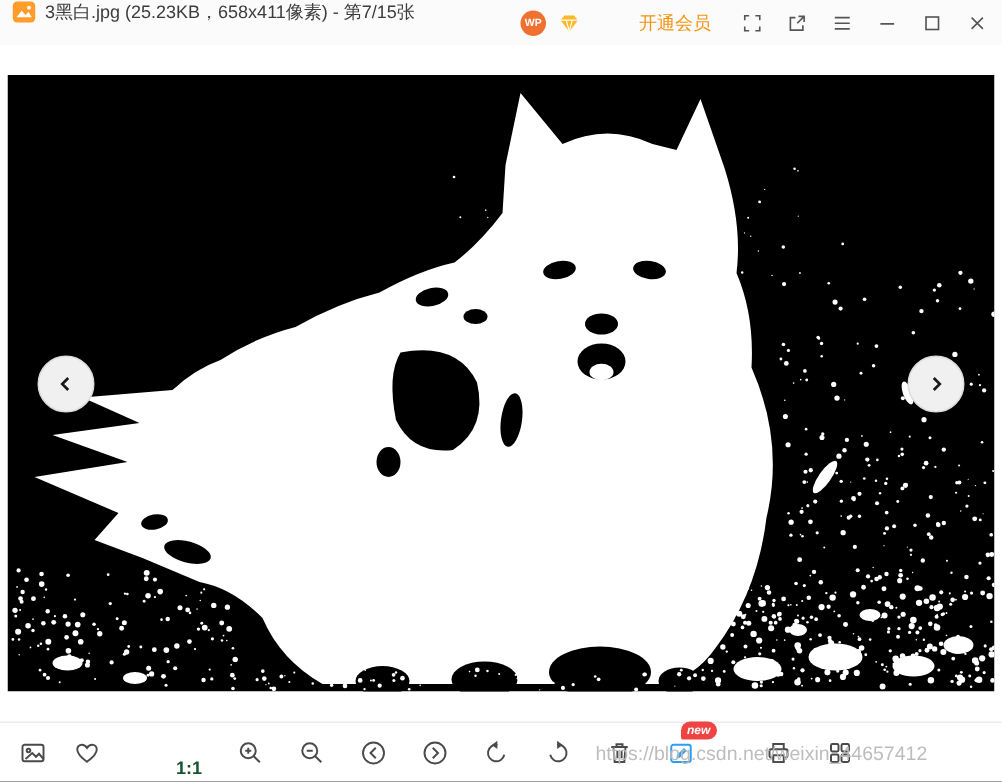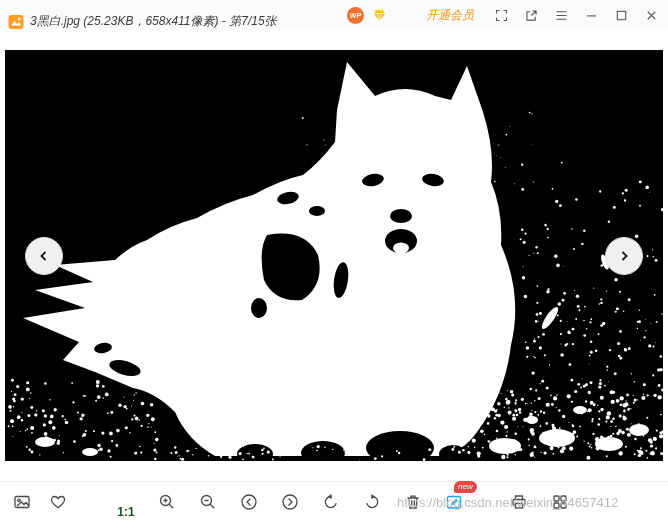--- a/index.html
+++ b/index.html
@@ -8,27 +8,26 @@
     font-family: "Liberation Sans", "DejaVu Sans", sans-serif;
     background: #fff;
     color: #3c3c3c;
     user-select: none;
   }
 
   
   .titlebar {
     height: 30px;
     display: flex;
-    align-items: flex-end;
+    align-items: flex-start;
     padding-left: 8px;
     background: #fbfbfb;
     font-size: 12px;
     color: #3c3c3c;
     white-space: nowrap;
-    font-style: italic;
   }
   .app-icon { width: 16px; height: 16px; margin-right: 6px; flex: 0 0 auto; }
   .title-text { overflow: hidden; text-overflow: ellipsis; }
   .titlebar-right { margin-left: auto; display: flex; align-items: center; }
   .wp-badge {
     width: 17px; height: 17px; border-radius: 50%;
     background: #f07030; color: #fff;
     font-size: 7px; font-weight: bold;
     display: flex; align-items: center; justify-content: center;
     margin-right: 8px; letter-spacing: 0;
@@ -81,20 +80,21 @@
   .tool-btn.blue svg { stroke: #2b9df4; }
   .tool-btn.gap-before { margin-left: 24px; }
   .ratio-label { font-size: 12px; font-weight: 600; color: #14532d; letter-spacing: 0; margin-top: 20px; }
   .new-badge {
     position: absolute; top: -11px; left: 10px;
     background: #ef4444; color: #fff;
     font-size: 8px; font-style: italic; line-height: 1;
     padding: 2px 4px;
     border-radius: 7px 7px 7px 2px;
     z-index: 2;
+    font-weight: bold;
   }
   .watermark {
     position: absolute; left: 397px; top: 50%; transform: translateY(-50%);
     font-size: 13px; color: rgba(185,185,185,0.95);
     white-space: nowrap; pointer-events: none; z-index: 3;
   }
 </style>
 </head>
 <body>
 

